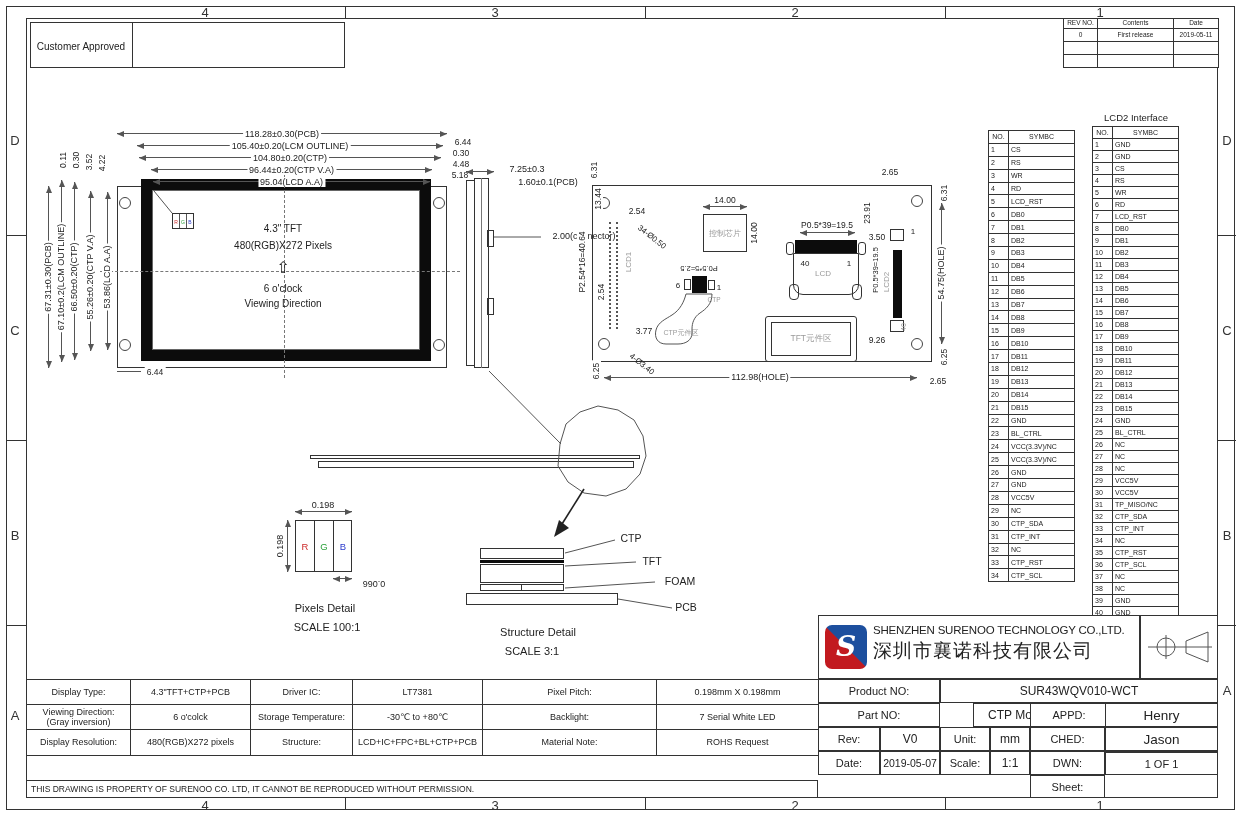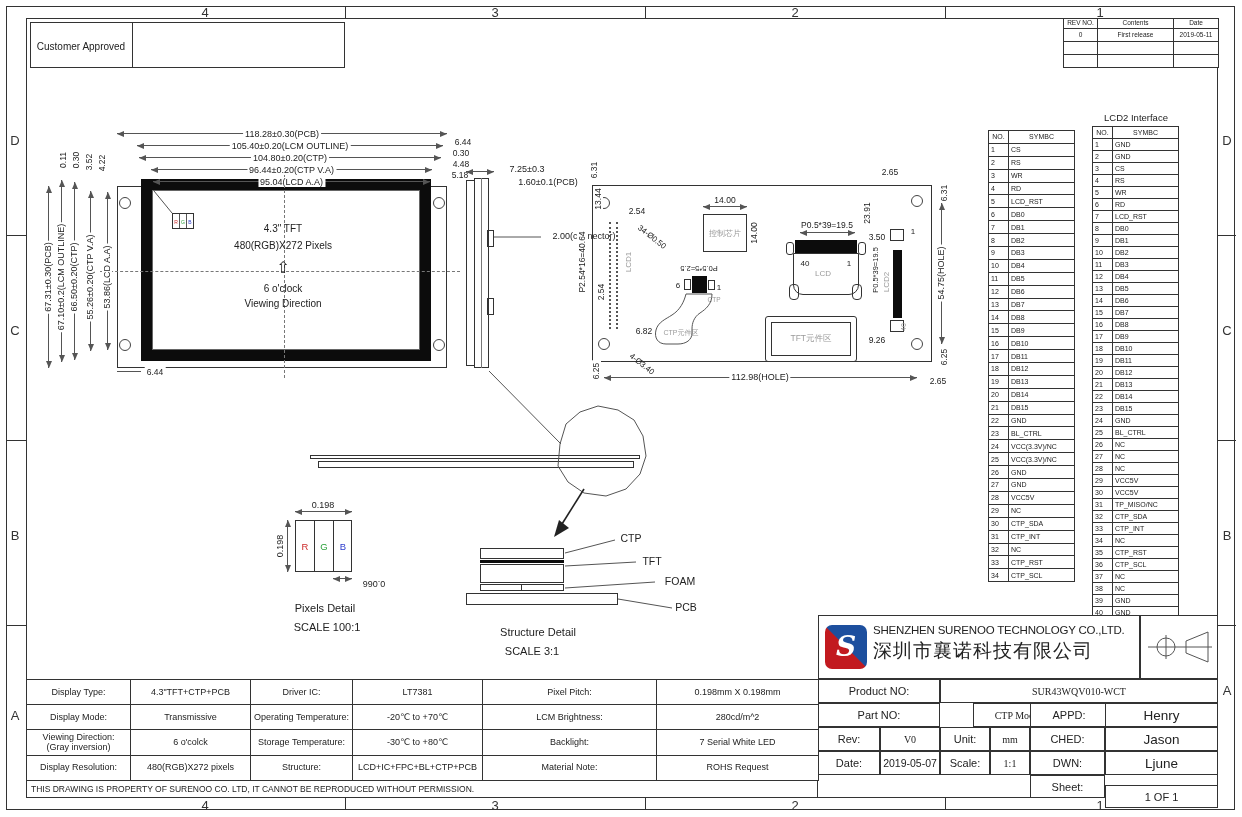--- a/index.html
+++ b/index.html
@@ -33,21 +33,21 @@
   .rev-table thead th{height:9px;}
   .pin-table{position:absolute;font-size:7px;table-layout:fixed;}
   .pin-table th,.pin-table td{border:1px solid #333;padding:0 2px;text-align:left;line-height:1;font-weight:normal;overflow:hidden;white-space:nowrap;}
   .pin-table th{text-align:center;}
   .pt1 td,.pt1 th{height:11.9px;}
   .pt2 td,.pt2 th{height:11.0px;}
   .spec-table{position:absolute;font-size:9px;table-layout:fixed;}
   .spec-table td{border:1px solid #333;text-align:center;vertical-align:middle;height:24.2px;line-height:1.15;white-space:pre-line;padding:0 2px;overflow:hidden;}
   .tb-cell{position:absolute;border:1px solid #333;background:#fff;box-sizing:border-box;
     display:flex;align-items:center;justify-content:center;font-size:11px;white-space:nowrap;overflow:hidden;}
-  .tb-val{font-size:10px;font-family:Liberation Serif, serif;}
+  .tb-val{font-size:12px;}
   .tb-name{font-size:13.5px;}
   .logo{position:absolute;left:6px;top:9px;width:42px;height:44px;border-radius:7px;
     background:linear-gradient(225deg,#1d4f9e 0%,#1d4f9e 49%,#c21a1f 51%,#c21a1f 100%);
     display:flex;align-items:center;justify-content:center;}
   .logo span{color:#fff;font-size:28px;font-weight:bold;font-style:italic;font-family:"DejaVu Serif",serif;line-height:1;}
   .company-text{position:absolute;left:54px;top:8px;width:262px;}
   .company-en{font-size:11.5px;letter-spacing:-0.2px;}
   .company-cn{font-size:19px;letter-spacing:1px;margin-top:2px;}
   .c-r{color:#cc2a2a;} .c-g{color:#2aa03a;} .c-b{color:#2a3acc;}
   .dots-col{position:absolute;width:0;border-left:2px dotted #555;}
@@ -206,21 +206,21 @@
   <div class="hole" style="left:911px;top:338px;"></div>
 
   <div class="dots-col" style="left:609px;top:222px;height:107px;"></div>
   <div class="dots-col" style="left:616px;top:222px;height:107px;"></div>
   <div class="vlabel gray" style="left:628px;top:262px;font-size:8px;">LCD1</div>
   <div class="vlabel bgw" style="left:594px;top:170px;font-size:8.5px;">6.31</div>
   <div class="vlabel bgw" style="left:598px;top:199px;font-size:8.5px;">13.44</div>
   <div class="hlabel bgw" style="left:637px;top:211px;font-size:8.5px;">2.54</div>
   <div class="vlabel bgw" style="left:582px;top:262px;font-size:8.5px;">P2.54*16=40.64</div>
   <div class="vlabel bgw" style="left:601px;top:292px;font-size:8.5px;">2.54</div>
-  <div class="hlabel bgw" style="left:644px;top:331px;font-size:8.5px;">6.82</div>
+  <div class="hlabel bgw" style="left:644px;top:331px;font-size:8.5px;">3.77</div>
   <div class="vlabel bgw" style="left:596px;top:371px;font-size:8.5px;">6.25</div>
   <div class="hlabel diag" style="left:652px;top:237px;font-size:8px;">34-Ø0.50</div>
   <div class="hlabel diag" style="left:642px;top:364px;font-size:8px;">4-Ø3.40</div>
 
   <div class="box nofill" style="left:703px;top:214px;width:44px;height:38px;"></div>
   <div class="hlabel gray" style="left:725px;top:233px;font-size:8px;">控制芯片</div>
   <div class="hline arr" style="left:703px;top:206px;width:44px;"></div>
   <div class="hlabel bgw" style="left:725px;top:200px;font-size:8.5px;">14.00</div>
   <div class="vlabel bgw" style="left:754px;top:233px;font-size:8.5px;">14.00</div>
 
@@ -640,28 +640,20 @@
     <tbody>
         <tr>
         <td>Display Type:</td>
         <td>4.3"TFT+CTP+PCB</td>
         <td>Driver IC:</td>
         <td>LT7381</td>
         <td>Pixel Pitch:</td>
         <td>0.198mm X 0.198mm</td>
       </tr>
         <tr>
-        <td>Display Mode:</td>
-        <td>Transmissive</td>
-        <td>Operating Temperature:</td>
-        <td>-20℃ to +70℃</td>
-        <td>LCM Brightness:</td>
-        <td>280cd/m^2</td>
-      </tr>
-        <tr>
         <td>Viewing Direction:
 (Gray inversion)</td>
         <td>6 o'colck</td>
         <td>Storage Temperature:</td>
         <td>-30℃ to +80℃</td>
         <td>Backlight:</td>
         <td>7 Serial White LED</td>
       </tr>
         <tr>
         <td>Display Resolution:</td>
@@ -703,21 +695,21 @@
   <div class="tb-cell tb-name" style="left:1105px;top:727px;width:113px;height:24px;">Jason</div>
 
   <div class="tb-cell" style="left:818px;top:751px;width:62px;height:24px;">Date:</div>
   <div class="tb-cell" style="left:880px;top:751px;width:60px;height:24px;font-size:10.5px;">2019-05-07</div>
   <div class="tb-cell" style="left:940px;top:751px;width:50px;height:24px;">Scale:</div>
   <div class="tb-cell tb-val" style="left:990px;top:751px;width:40px;height:24px;">1:1</div>
   <div class="tb-cell" style="left:1030px;top:751px;width:75px;height:24px;">DWN:</div>
   <div class="tb-cell tb-name" style="left:1105px;top:751px;width:113px;height:24px;">Ljune</div>
 
   <div class="tb-cell" style="left:1030px;top:775px;width:75px;height:23px;">Sheet:</div>
-  <div class="tb-cell" style="left:1105px;top:785px;width:113px;height:23px;">1 OF 1</div>
+  <div class="tb-cell" style="left:1105px;top:752px;width:113px;height:23px;">1 OF 1</div>
 
   <svg class="overlay" width="1242" height="817" viewBox="0 0 1242 817">
     <g stroke="#555" stroke-width="1" fill="none">
 
       <line x1="154" y1="191" x2="172" y2="213"></line>
 
       <line x1="494" y1="237" x2="541" y2="237"></line>
 
       <line x1="489" y1="371" x2="561" y2="444"></line>
 

